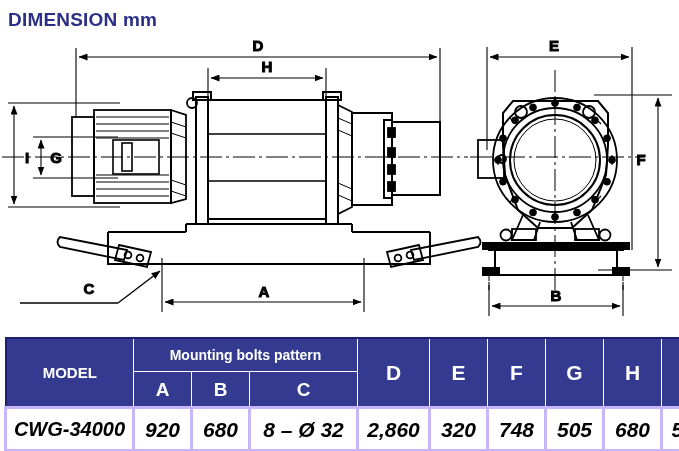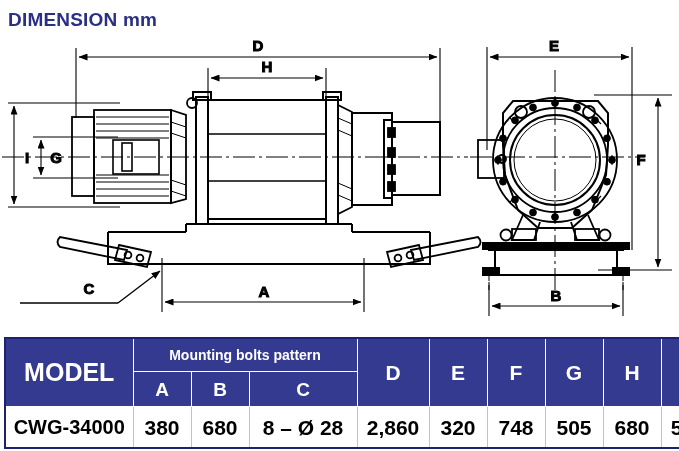--- a/index.html
+++ b/index.html
@@ -39,28 +39,29 @@
     line-height:1;
   }
   #spec-table thead th{
     background:#343a8f;
     color:#ffffff;
     font-weight:bold;
   }
   #spec-table thead th.grp{font-size:14px;height:32px;}
   #spec-table thead th.sub{font-size:19px;height:34px;}
   #spec-table thead th.tall{font-size:21px;height:66px;border-color:#ffffff;}
-  #spec-table thead th.model{font-size:25px;height:66px;}
+  #spec-table thead th.model{font-size:15px;height:66px;}
   #spec-table tbody td{
     background:#ffffff;
     color:#000000;
     font-size:21px;
     font-weight:bold;
     height:40px;
-    border:1px solid #c4b5fd;
+    border:3px solid #c4b5fd;
+    font-style:italic;
   }
   #spec-table tbody td.modelcell{font-size:20px;}
   .c-model{width:128px;}
   .c-a{width:58px;}
   .c-b{width:58px;}
   .c-c{width:108px;}
   .c-d{width:72px;}
   .c-e{width:58px;}
   .c-f{width:58px;}
   .c-g{width:58px;}
@@ -397,23 +398,23 @@
       </tr>
       <tr>
         <th class="sub">A</th>
         <th class="sub">B</th>
         <th class="sub">C</th>
       </tr>
     </thead>
     <tbody>
       <tr>
         <td class="modelcell">CWG-34000</td>
-        <td>380</td>
+        <td>920</td>
         <td>680</td>
-        <td>8 –  Ø 28</td>
+        <td>8 –  Ø 32</td>
         <td>2,860</td>
         <td>320</td>
         <td>748</td>
         <td>505</td>
         <td>680</td>
         <td>570</td>
       </tr>
     </tbody>
   </table>
 

